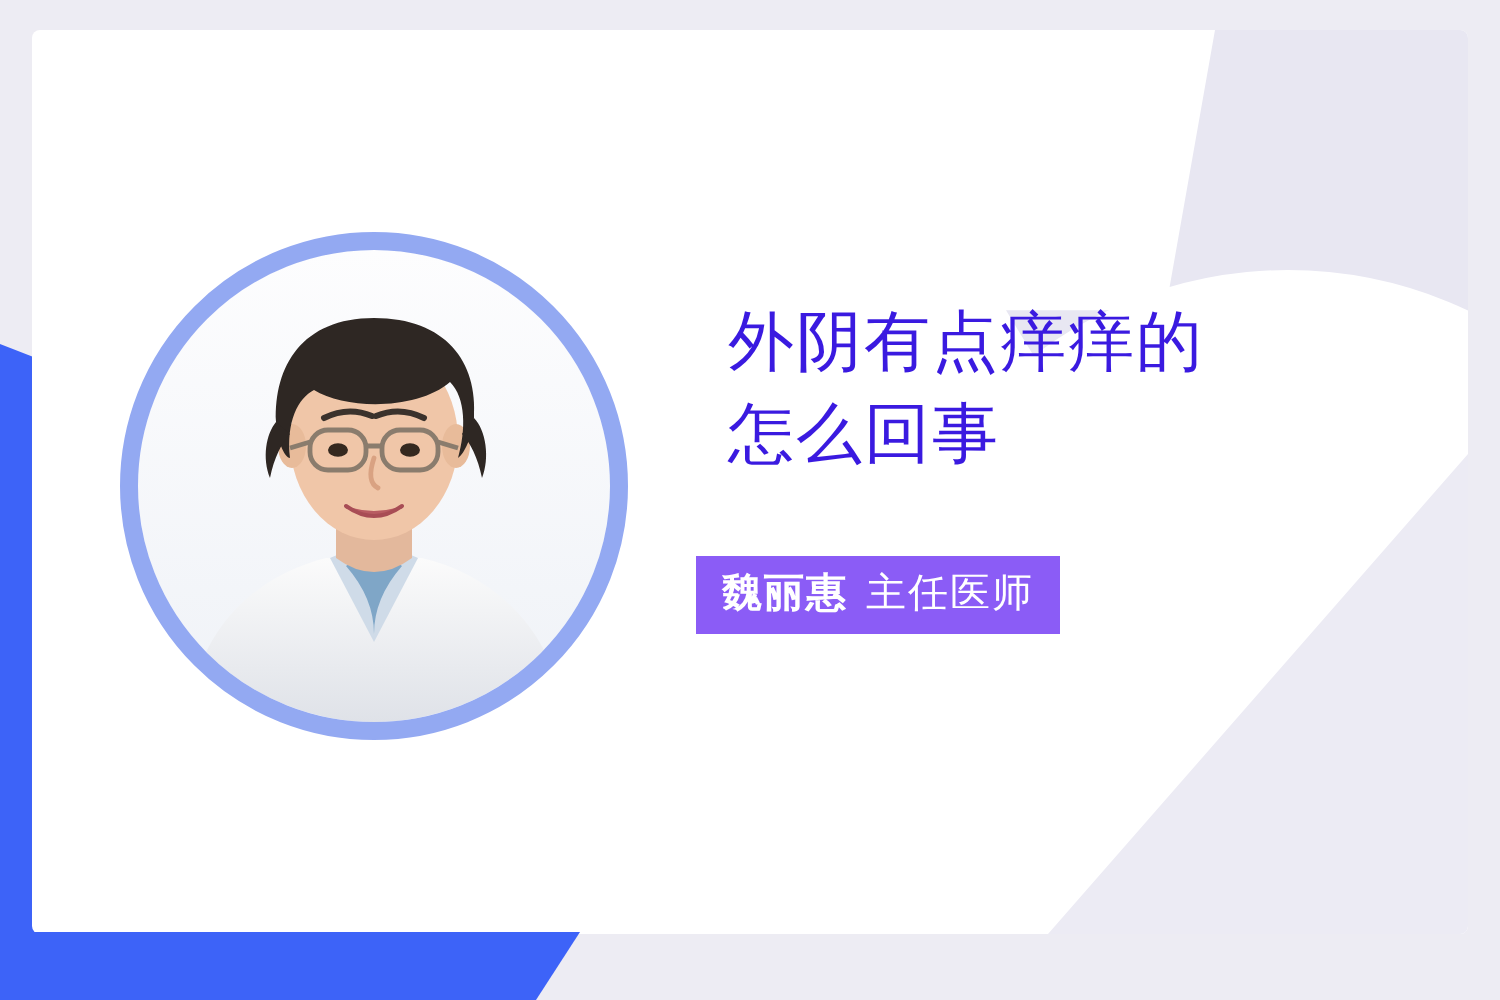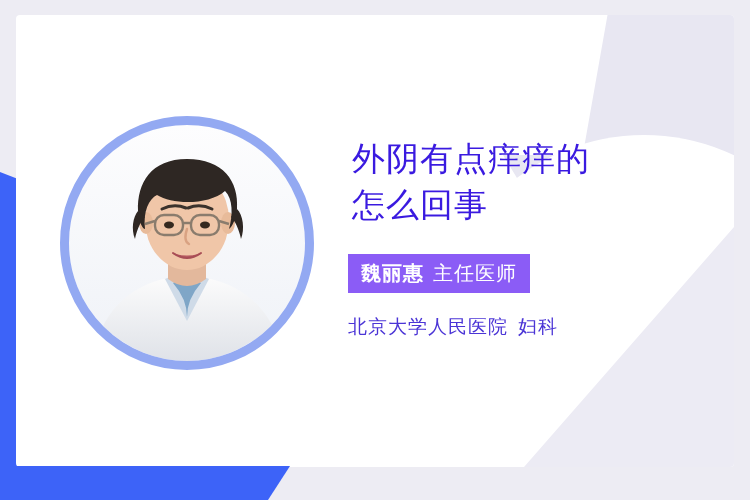--- a/index.html
+++ b/index.html
@@ -119,21 +119,21 @@
     top: 132px;
     width: 340px;
   }
   .headline {
     color: #3a1ae0;
     font-size: 33px;
     line-height: 46px;
     font-weight: 400;
     letter-spacing: 1px;
     white-space: pre-line;
-    margin: 4px;
+    margin: 16px;
   }
   .badge {
     display: inline-block;
     margin-top: 22px;
     background: #8b5cf6;
     color: #ffffff;
     padding: 7px 13px 8px 13px;
     font-size: 20px;
     line-height: 24px;
     white-space: nowrap;
@@ -232,18 +232,15 @@
   </div>
 
   <div class="text-col">
     <div class="headline">外阴有点痒痒的
 怎么回事</div>
 
     <div class="badge">
       <span class="bname">魏丽惠</span><span class="btitle">主任医师</span>
     </div>
 
-    <div class="affil">
-      <span>北京大学人民医院</span><span class="dept">妇科</span>
-    </div>
   </div>
 
 </div>
 
 </body></html>

